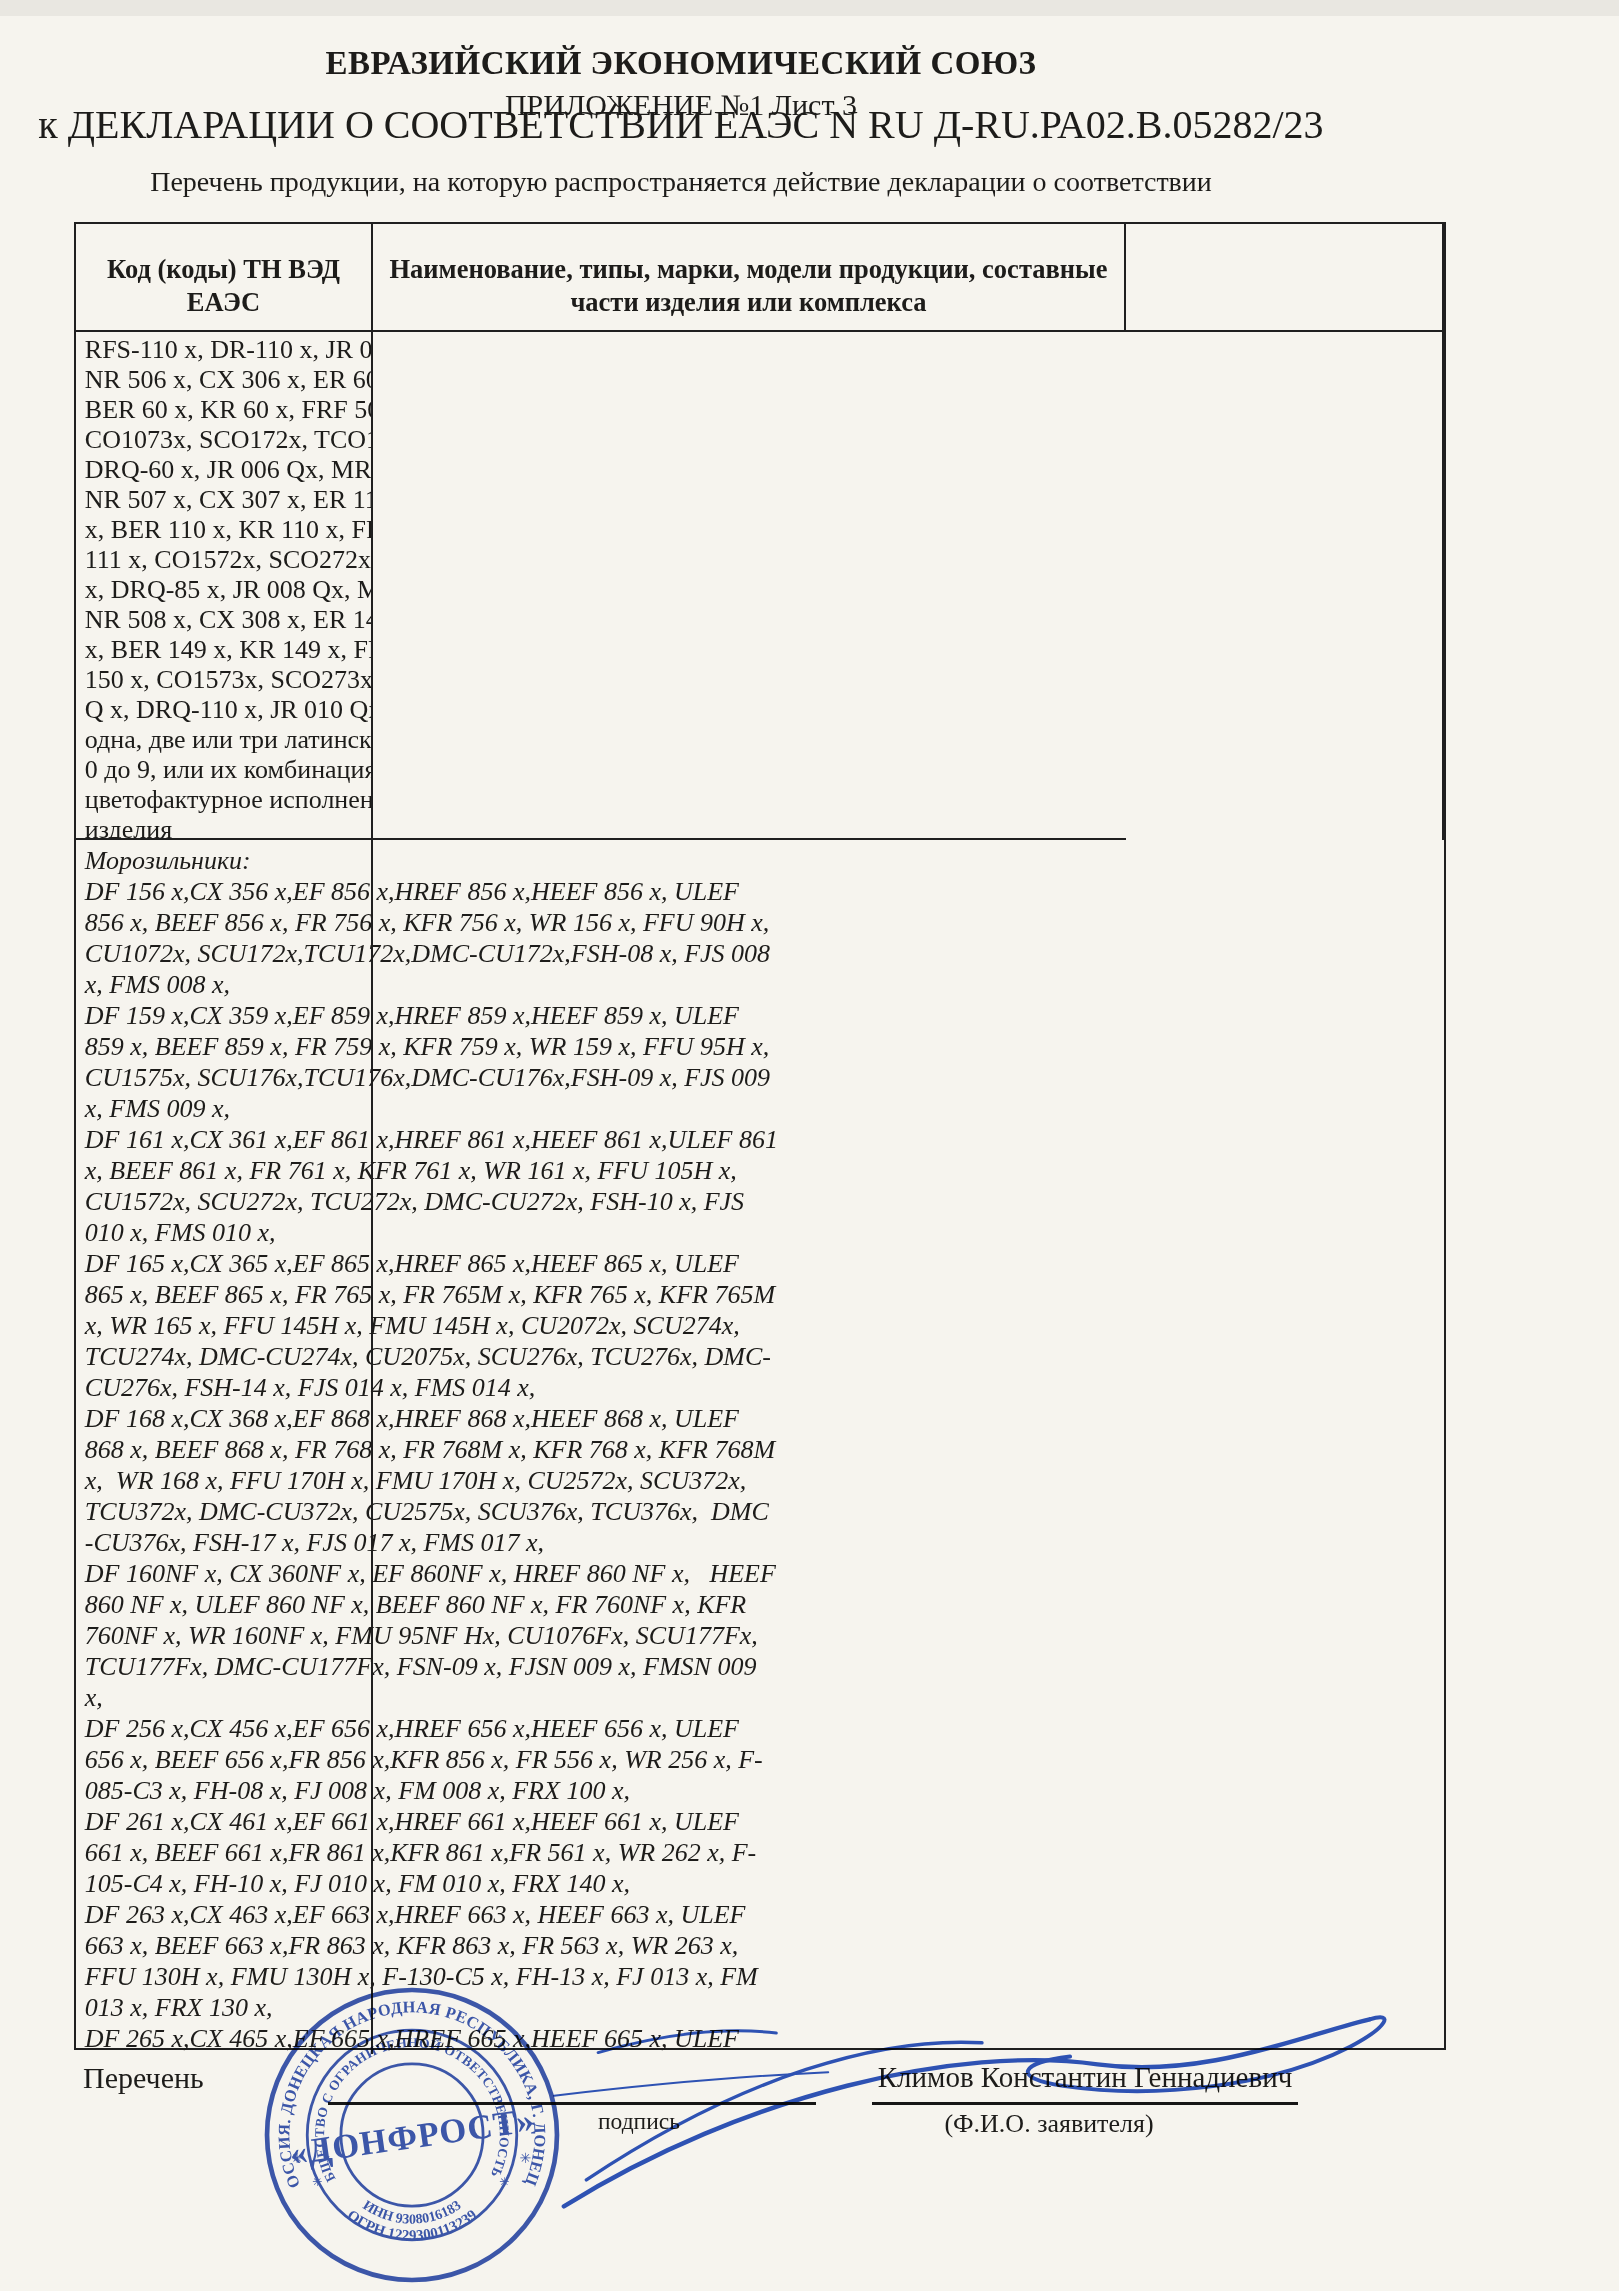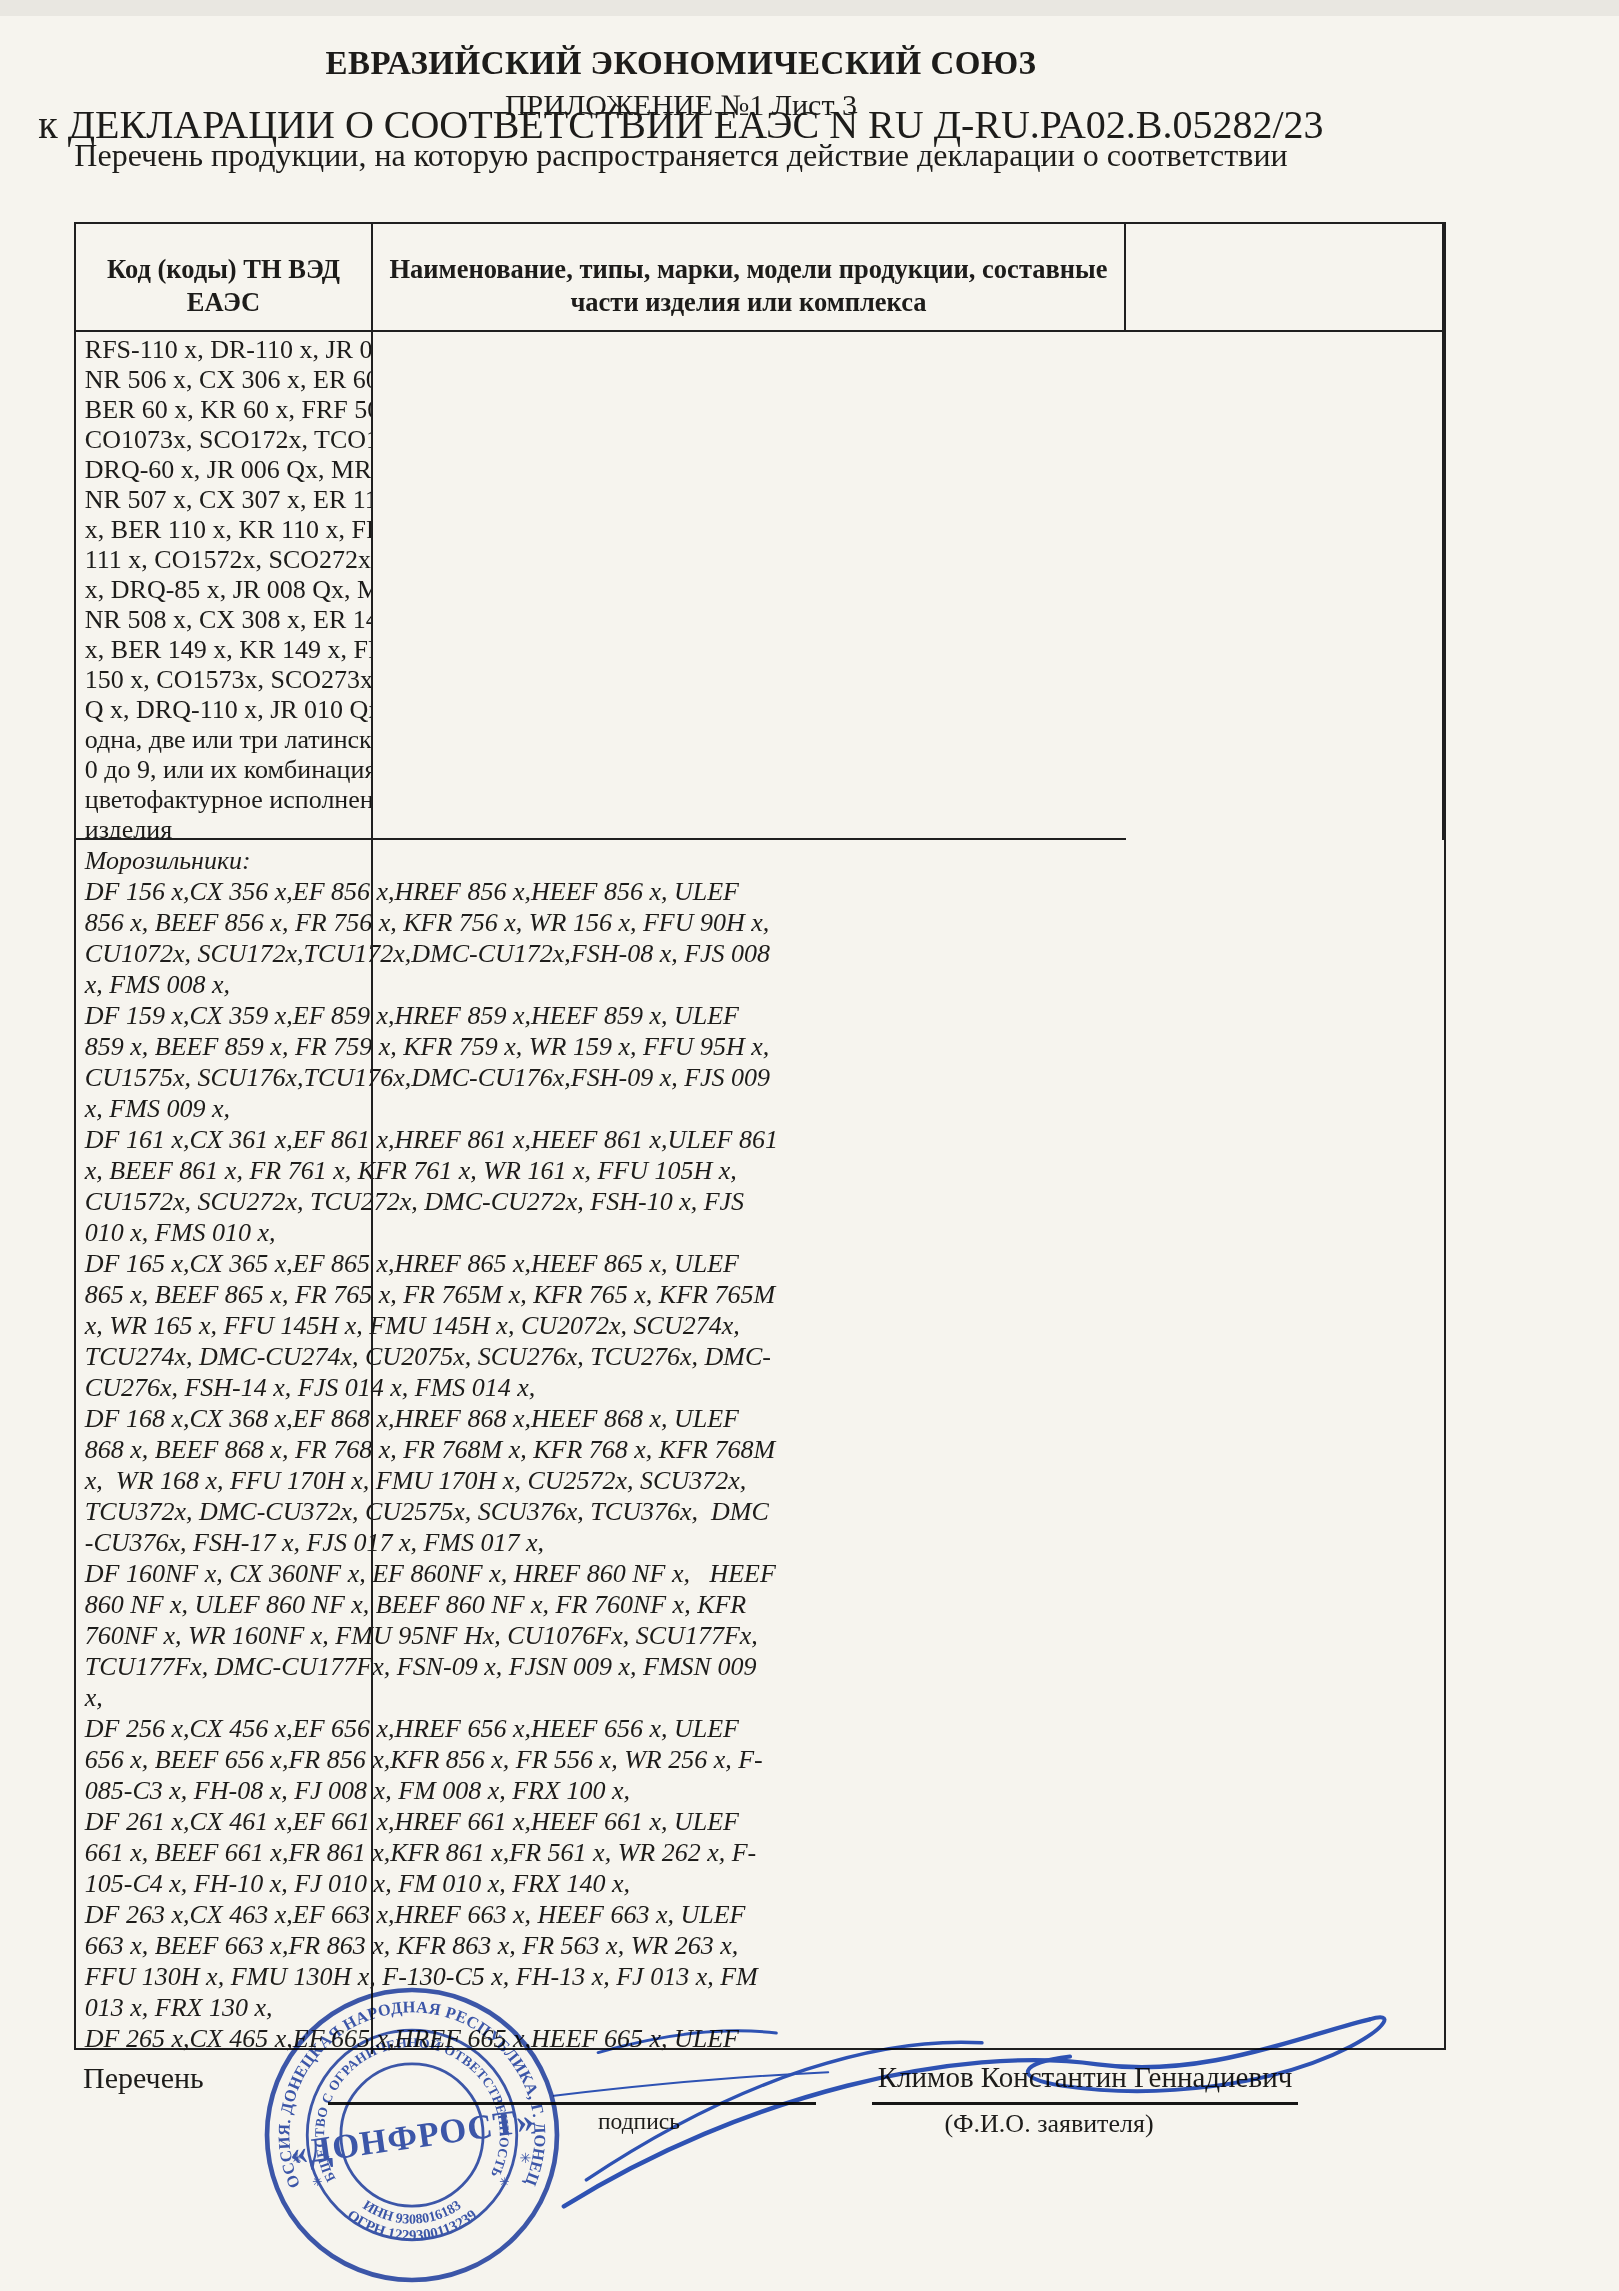--- a/index.html
+++ b/index.html
@@ -7,21 +7,21 @@
     position:relative;width:1619px;height:2292px;margin:16px auto;
     background:#f6f4ee;overflow:hidden;
     font-family:"Liberation Serif","DejaVu Serif",serif;
     color:#1d1c1a;
   }
   
   .hdr{position:absolute;left:0;width:1362px;text-align:center;white-space:pre;}
   .hdr1{top:29px;font-size:33px;font-weight:bold;letter-spacing:0.5px;}
   .hdr2{top:72px;font-size:30px;}
   .hdr3{top:85px;font-size:40px;}
-  .hdr4{top:121px;font-size:32px;}
+  .hdr4{top:150px;font-size:28px;}
   
   .tbl{
     position:absolute;left:74px;top:206px;width:1372px;height:1828px;
     border:2.9px solid #1f1f1f;box-sizing:border-box;
     display:grid;grid-template-columns:297px 753px 1fr;
     grid-template-rows:108px 508px 1fr;
   }
   .cell{box-sizing:border-box;border-right:2.9px solid #1f1f1f;border-bottom:2.9px solid #1f1f1f;overflow:visible;}
   .cell.lastcol{border-right:none;}
   .cell.lastrow{border-bottom:none;}

